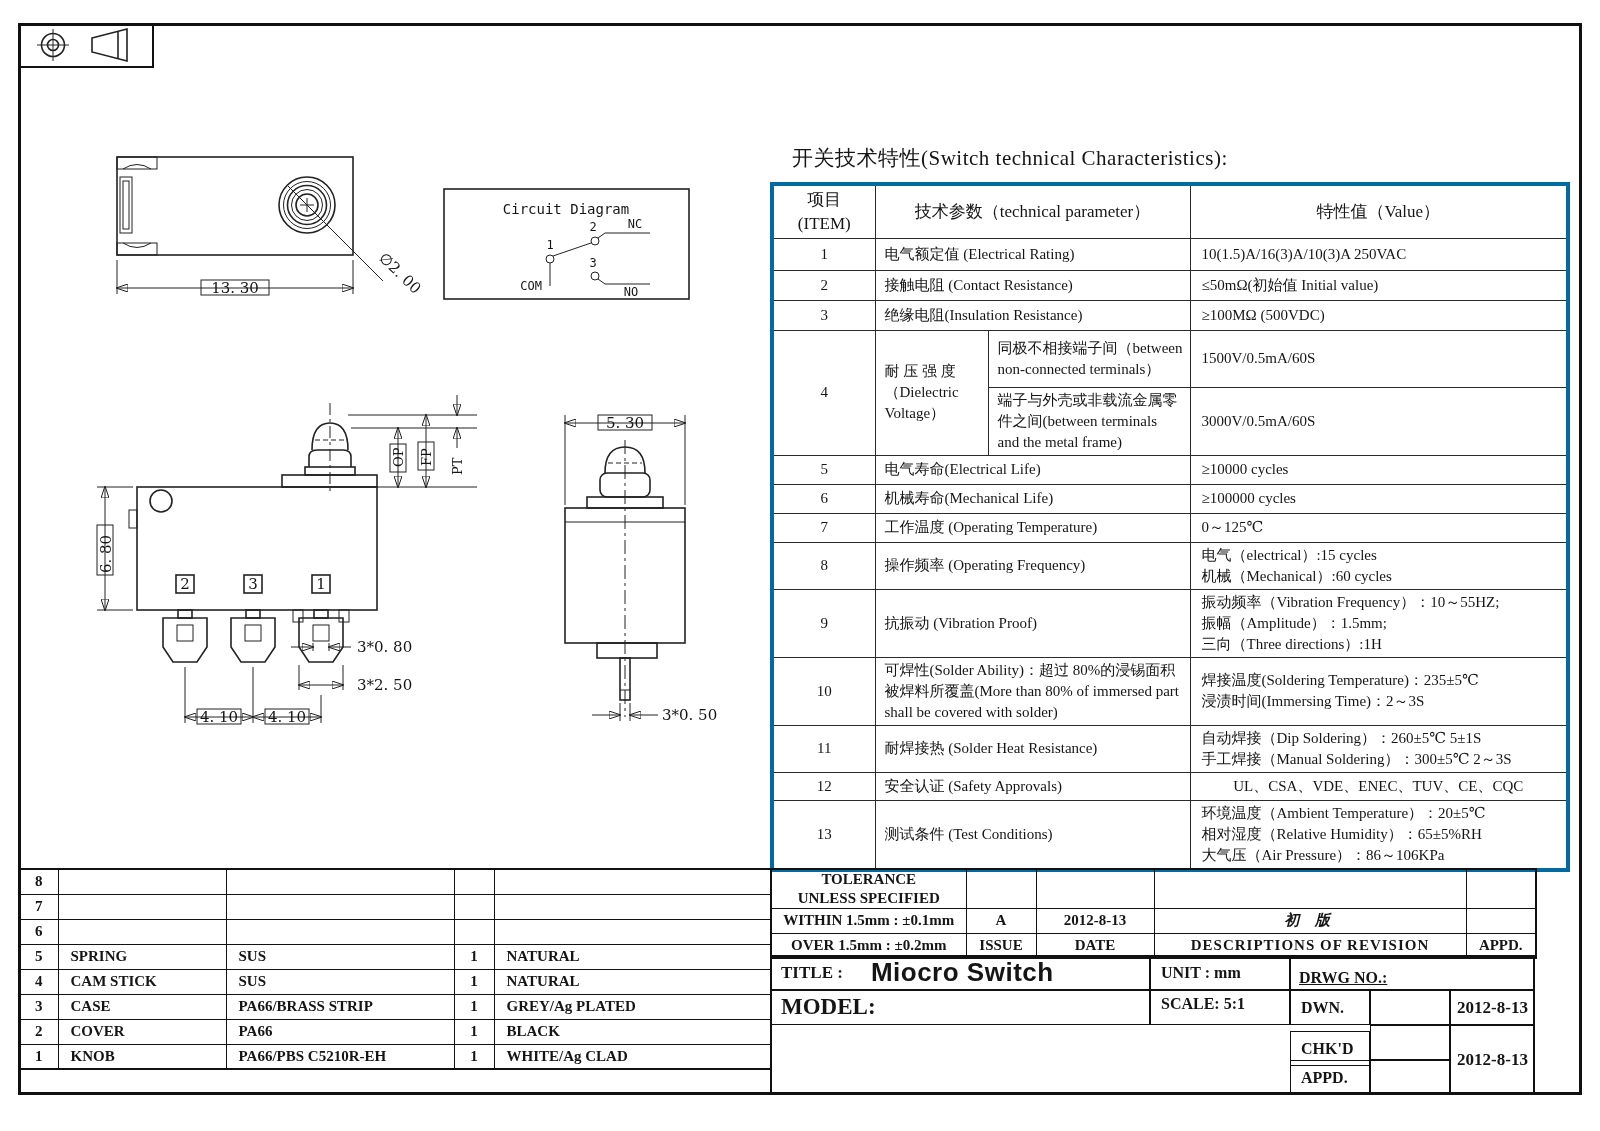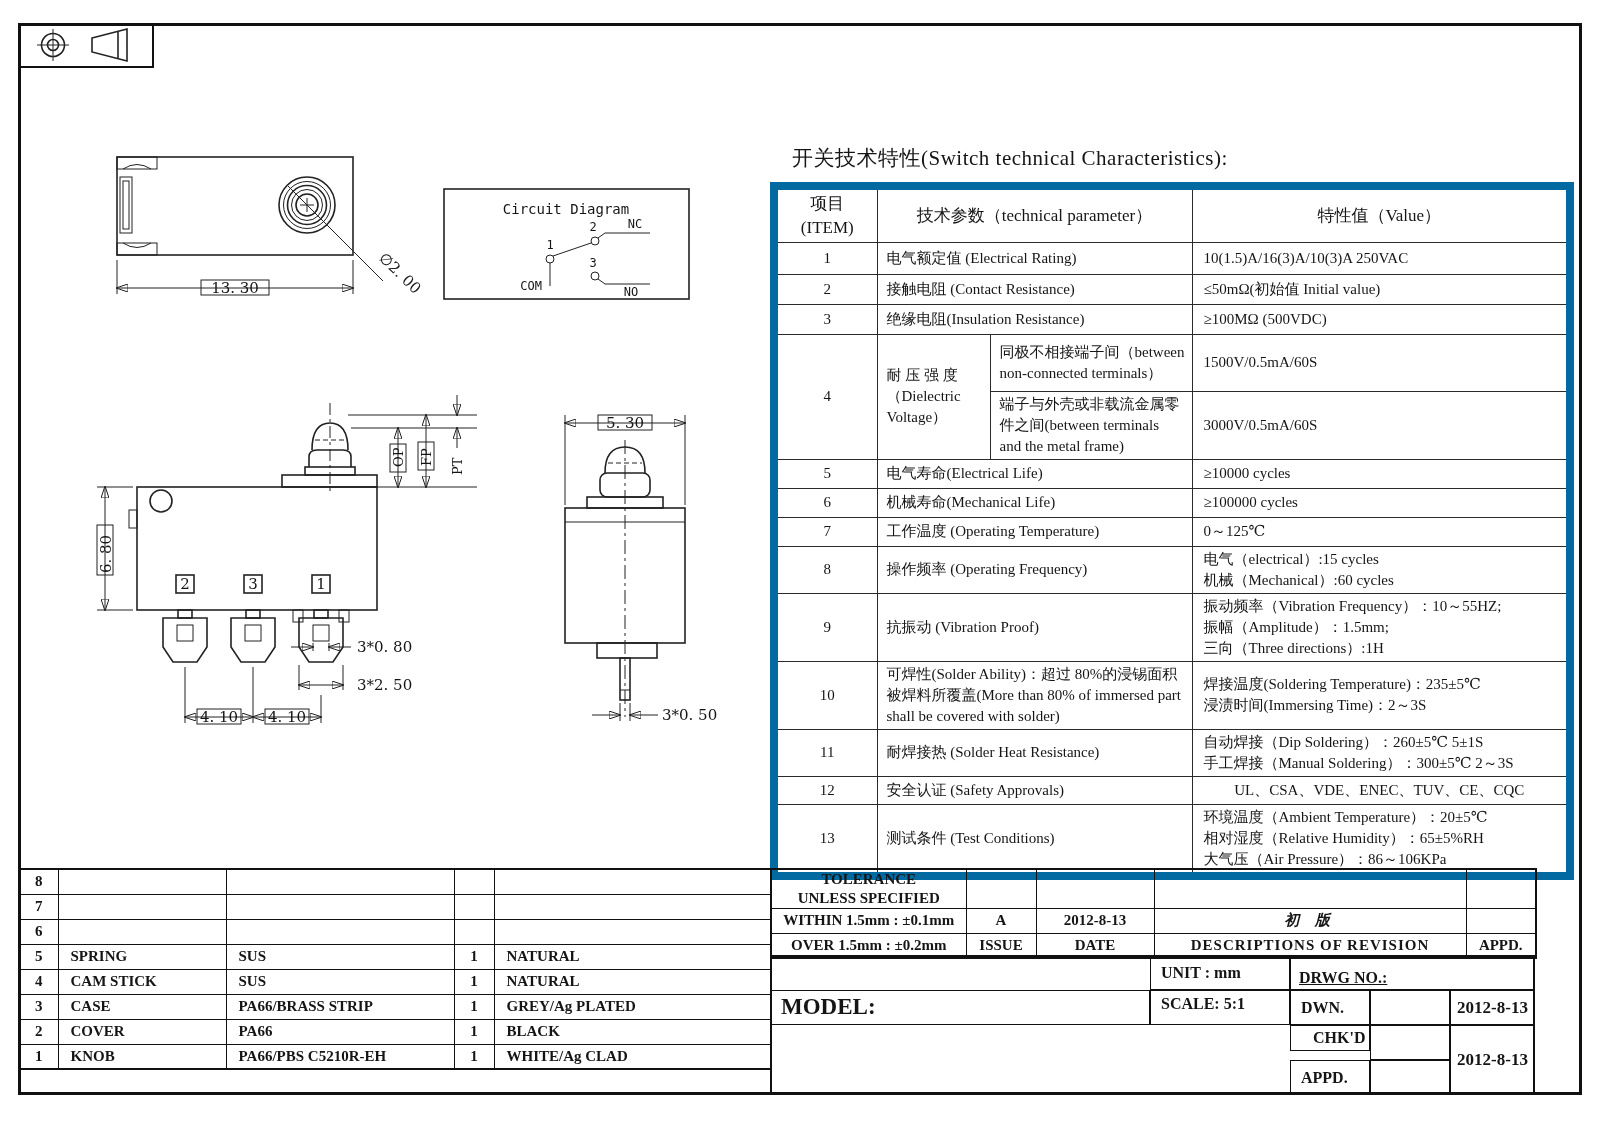--- a/index.html
+++ b/index.html
@@ -14,21 +14,21 @@
   .dwg line, .dwg path, .dwg rect, .dwg circle, .dwg polygon { stroke:#222; fill:none; }
   .thick { stroke-width:1.6; }
   .thin  { stroke-width:1; }
   .dimtxt { font-size:15px; font-family:"DejaVu Serif",serif; }
   .ctxt { font-size:12px; font-family:"DejaVu Sans Mono",monospace; }
   .wbg { fill:#fff; stroke:none; }
 
   
   .spec-heading { position:absolute; left:792px; top:144px; font-size:21px; letter-spacing:0.5px; }
   table.spec { position:absolute; left:770px; top:182px; width:798px;
-               border-collapse:collapse; table-layout:fixed; border:8px solid #0369a1; }
+               border-collapse:collapse; table-layout:fixed; border:4px solid #0369a1; }
   table.spec td { border:1px solid #2a2a2a; font-size:15px; vertical-align:middle;
                   padding:2px 6px; line-height:1.4; overflow:hidden; }
   table.spec td.c { text-align:center; padding:2px 2px; }
   table.spec td.param { padding-left:9px; }
   table.spec td.val { padding-left:11px; }
   table.spec td.hd { text-align:center; font-size:17px; }
   .pre { white-space:pre-line; }
 
   
   table.parts { position:absolute; left:18px; top:868px; width:752px;
@@ -452,26 +452,30 @@
     <td>OVER 1.5mm : ±0.2mm</td>
     <td>ISSUE</td>
     <td>DATE</td>
     <td style="letter-spacing:1px; font-style:normal;">DESCRIPTIONS OF REVISION</td>
     <td>APPD.</td>
   </tr>
 </tbody>
   </table>
 
 <div class="titleblock">
+  <div class="tb-cell" style="left:0;top:0;width:380px;height:35px;padding-left:10px;">
+    <span class="lbl" style="font-size:17px;">TITLE :</span>
+    <span class="big-title">Miocro Switch</span>
+  </div>
   <div class="tb-cell lbl" style="left:380px;top:0;width:140px;height:35px;padding-left:10px;">UNIT :  mm</div>
   <div class="tb-cell lbl" style="left:520px;top:0;width:245px;height:35px;padding-left:8px;align-items:flex-end;padding-bottom:2px;text-decoration:underline;">DRWG NO.:</div>
   <div class="tb-cell lbl" style="left:0;top:35px;width:380px;height:35px;padding-left:10px;font-size:23px;align-items:flex-start;padding-top:3px;">MODEL:</div>
   <div class="tb-cell lbl" style="left:380px;top:35px;width:140px;height:35px;padding-left:10px;align-items:flex-start;padding-top:4px;">SCALE:  5:1</div>
   <div class="tb-cell lbl" style="left:520px;top:35px;width:80px;height:35px;padding-left:10px;">DWN.</div>
   <div class="tb-cell" style="left:600px;top:35px;width:80px;height:35px;"></div>
   <div class="tb-cell datecell" style="left:680px;top:35px;width:85px;height:35px;">2012-8-13</div>
-  <div class="tb-cell lbl" style="left:520px;top:70px;width:80px;height:26px;padding-left:22px;">CHK'D</div>
+  <div class="tb-cell lbl" style="left:520px;top:76px;width:80px;height:35px;padding-left:10px;">CHK'D</div>
   <div class="tb-cell" style="left:600px;top:70px;width:80px;height:35px;"></div>
   <div class="tb-cell lbl" style="left:520px;top:105px;width:80px;height:35px;padding-left:10px;">APPD.</div>
   <div class="tb-cell" style="left:600px;top:105px;width:80px;height:35px;"></div>
   <div class="tb-cell datecell" style="left:680px;top:70px;width:85px;height:70px;">2012-8-13</div>
   <div class="tb-outer"></div>
 </div>
 
 </body></html>

